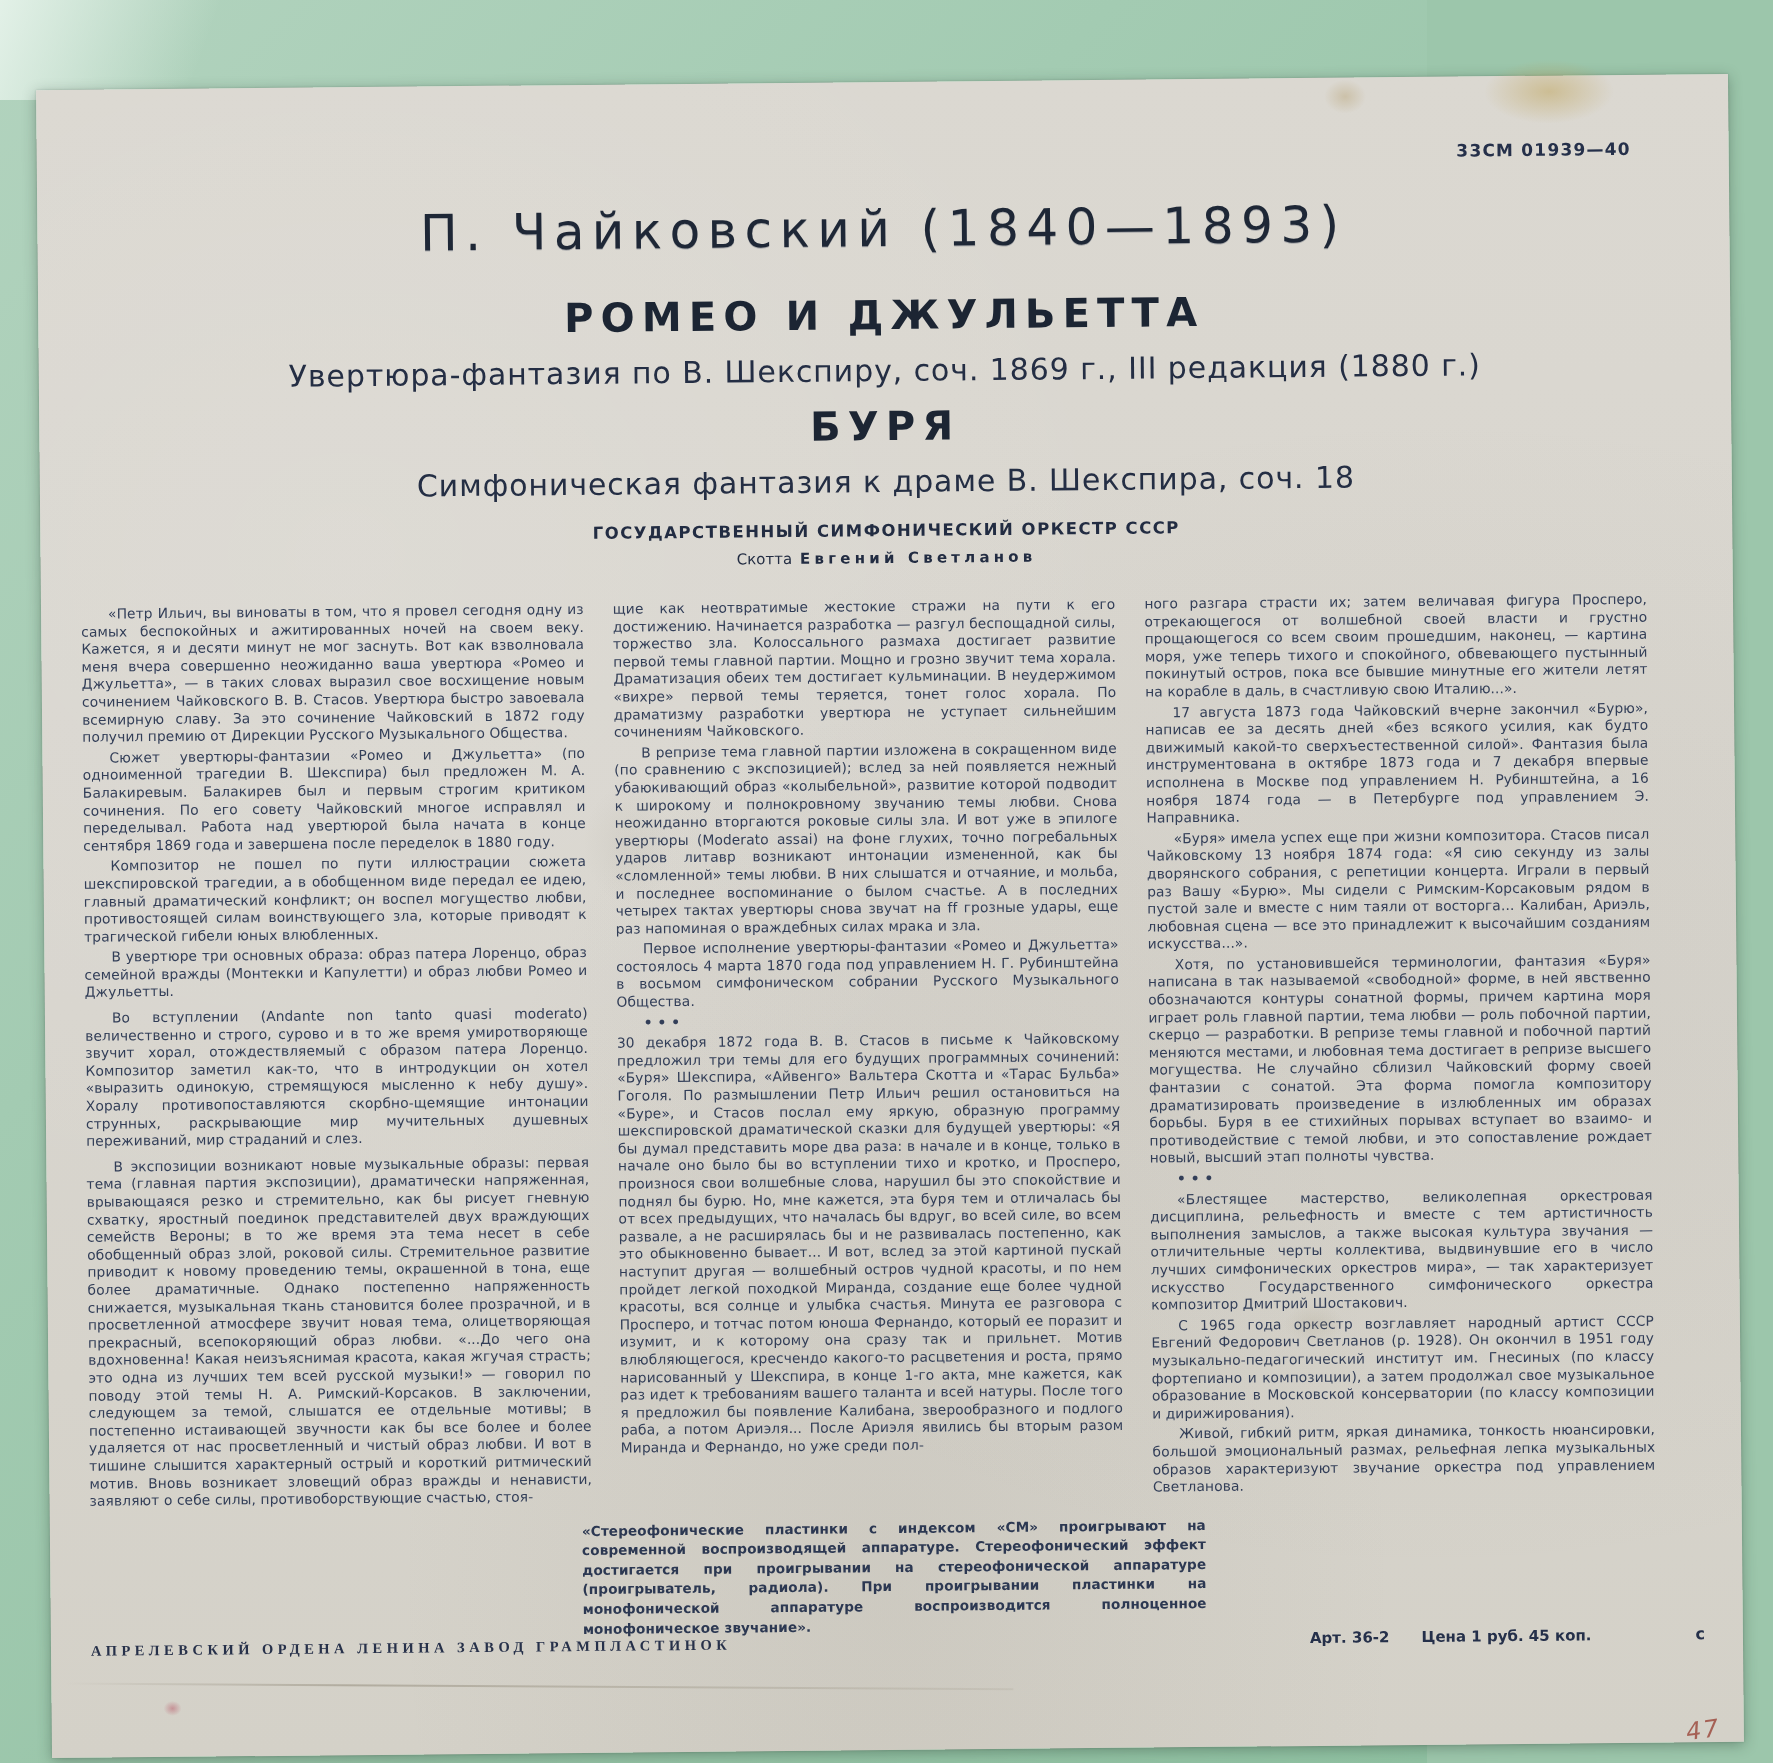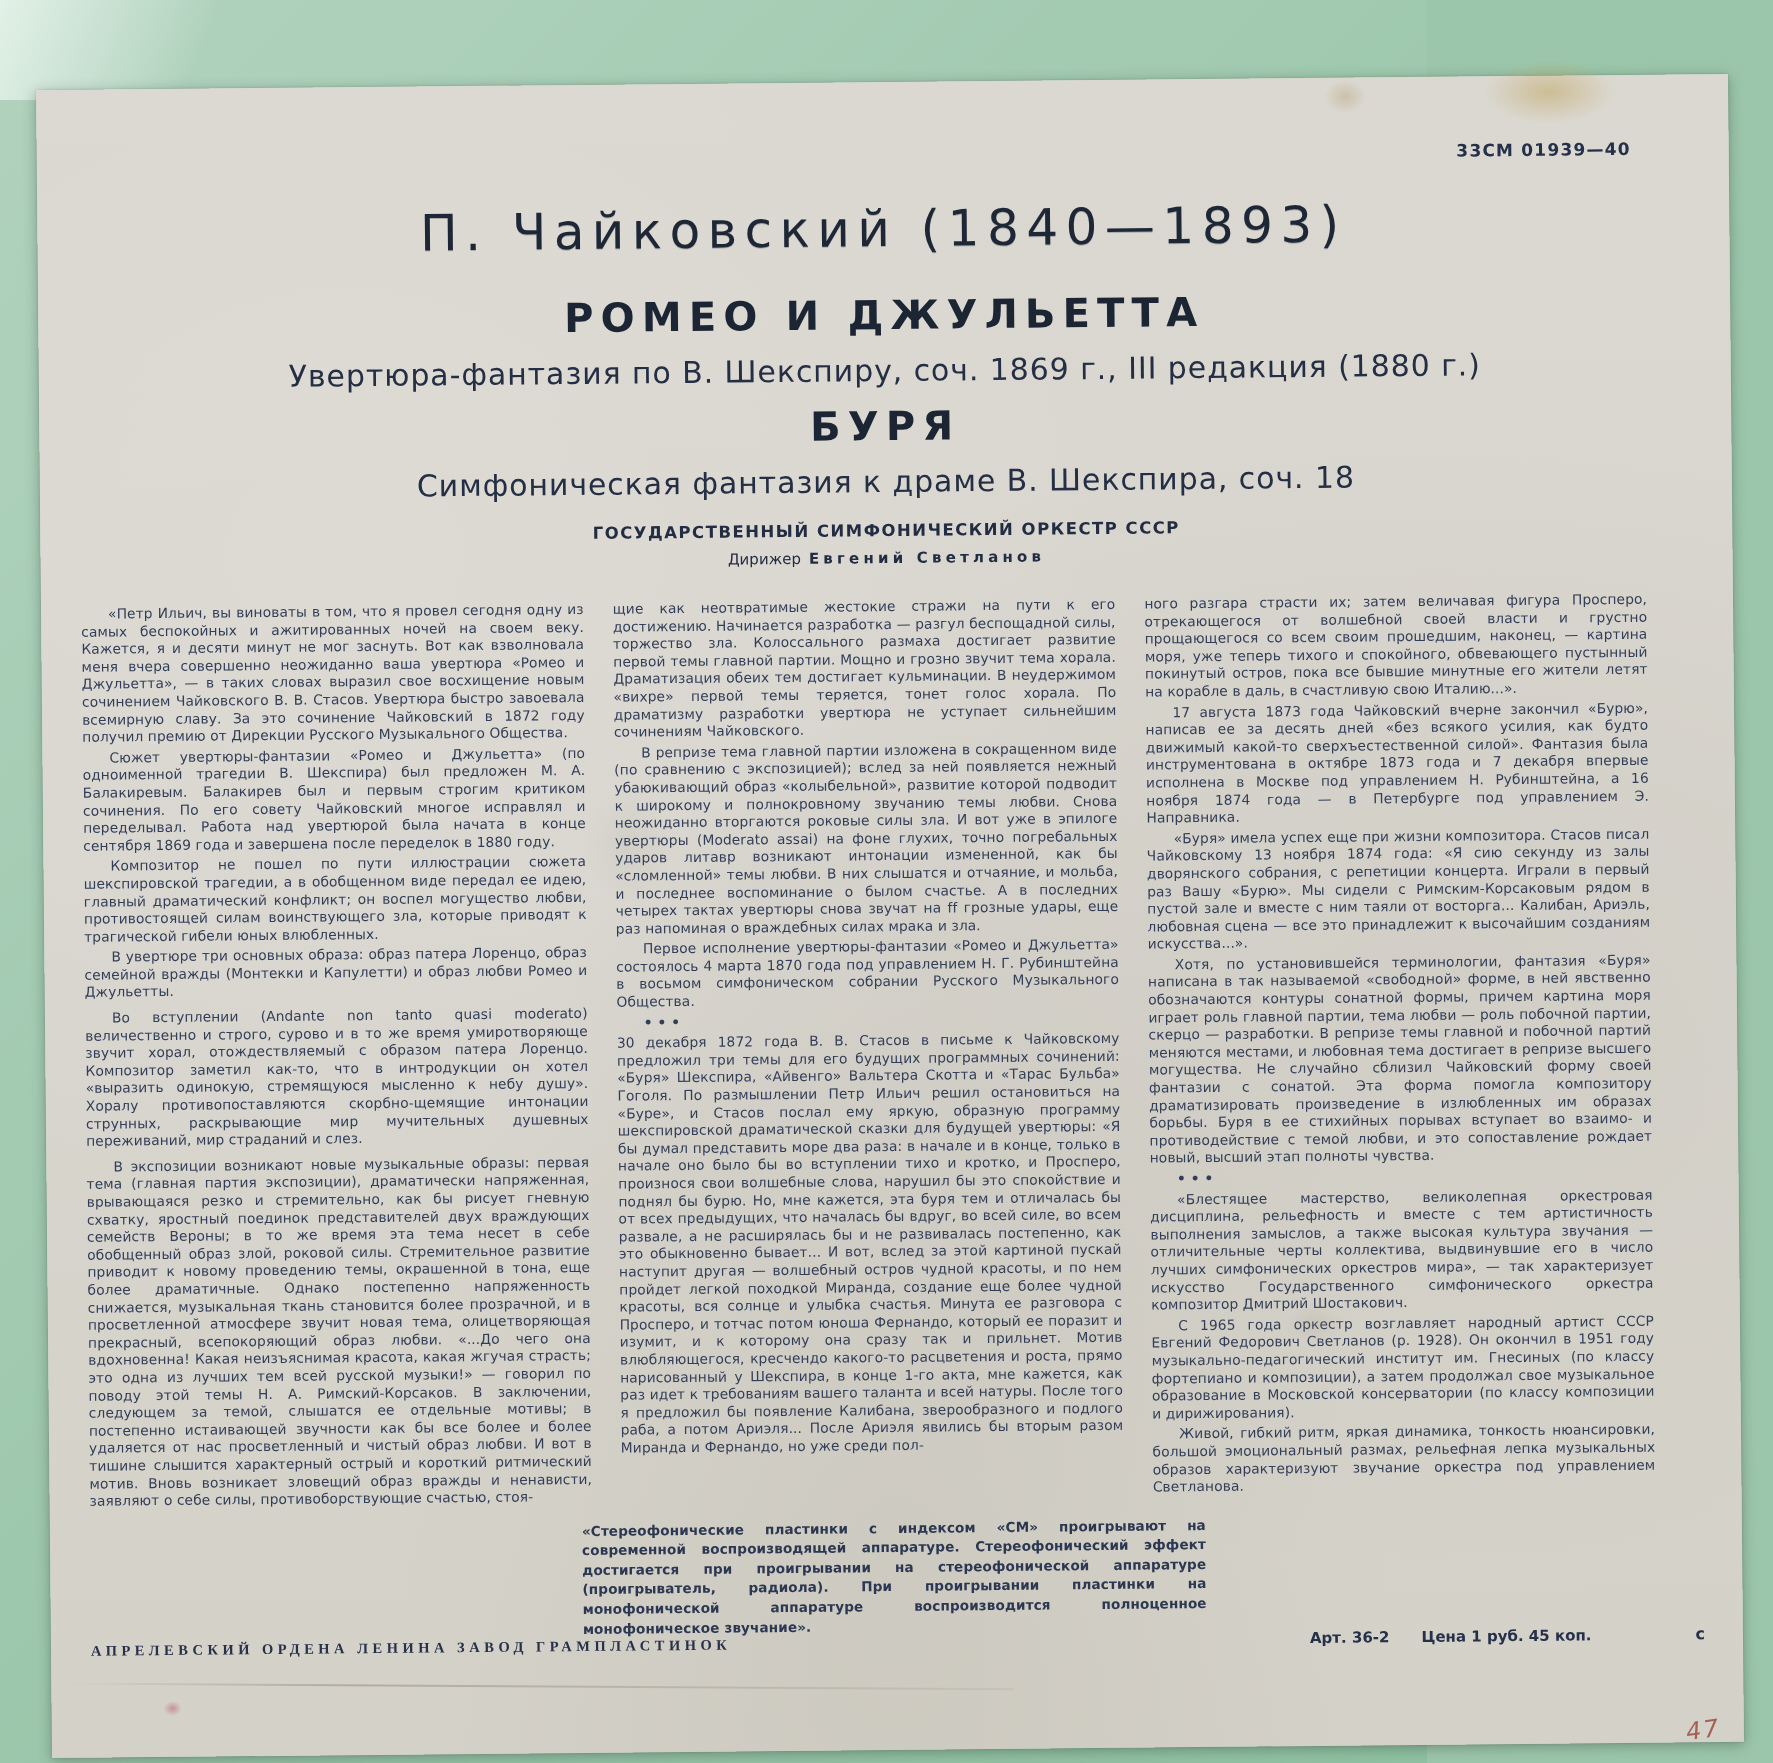--- a/index.html
+++ b/index.html
@@ -126,21 +126,21 @@
 
     <div class="catalog">33СМ 01939—40</div>
 
     <h1 class="composer">П. Чайковский (1840—1893)</h1>
     <h2 class="work-title">РОМЕО И ДЖУЛЬЕТТА</h2>
     <div class="work-sub">Увертюра-фантазия по В. Шекспиру,  соч. 1869 г.,  III редакция (1880 г.)</div>
     <h2 class="work-title second">БУРЯ</h2>
     <div class="work-sub">Симфоническая фантазия к драме В. Шекспира,  соч. 18</div>
     <div class="orchestra">ГОСУДАРСТВЕННЫЙ СИМФОНИЧЕСКИЙ ОРКЕСТР СССР</div>
     <div class="conductor">
-      <span>Дирижер</span><span class="cname">Евгений Светланов</span>
+      <span>Скотта</span><span class="cname">Евгений Светланов</span>
     </div>
 
     <div class="cols">
 
       <div class="col">
         <p>«Петр Ильич, вы виноваты в том, что я провел сегодня одну из самых беспокойных и ажитированных ночей на своем веку. Кажется, я и десяти минут не мог заснуть. Вот как взволновала меня вчера совершенно неожиданно ваша увертюра «Ромео и Джульетта», — в таких словах выразил свое восхищение новым сочинением Чайковского В. В. Стасов. Увертюра быстро завоевала всемирную славу. За это сочинение Чайковский в 1872 году получил премию от Дирекции Русского Музыкального Общества.</p>
         <p>Сюжет увертюры-фантазии «Ромео и Джульетта» (по одноименной трагедии В. Шекспира) был предложен М. А. Балакиревым. Балакирев был и первым строгим критиком сочинения. По его совету Чайковский многое исправлял и переделывал. Работа над увертюрой была начата в конце сентября 1869 года и завершена после переделок в 1880 году.</p>
         <p>Композитор не пошел по пути иллюстрации сюжета шекспировской трагедии, а в обобщенном виде передал ее идею, главный драматический конфликт; он воспел могущество любви, противостоящей силам воинствующего зла, которые приводят к трагической гибели юных влюбленных.</p>
         <p>В увертюре три основных образа: образ патера Лоренцо, образ семейной вражды (Монтекки и Капулетти) и образ любви Ромео и Джульетты.</p>
         <p class="gap">Во вступлении (Andante non tanto quasi moderato) величественно и строго, сурово и в то же время умиротворяюще звучит хорал, отождествляемый с образом патера Лоренцо. Композитор заметил как-то, что в интродукции он хотел «выразить одинокую, стремящуюся мысленно к небу душу». Хоралу противопоставляются скорбно-щемящие интонации струнных, раскрывающие мир мучительных душевных переживаний, мир страданий и слез.</p>

